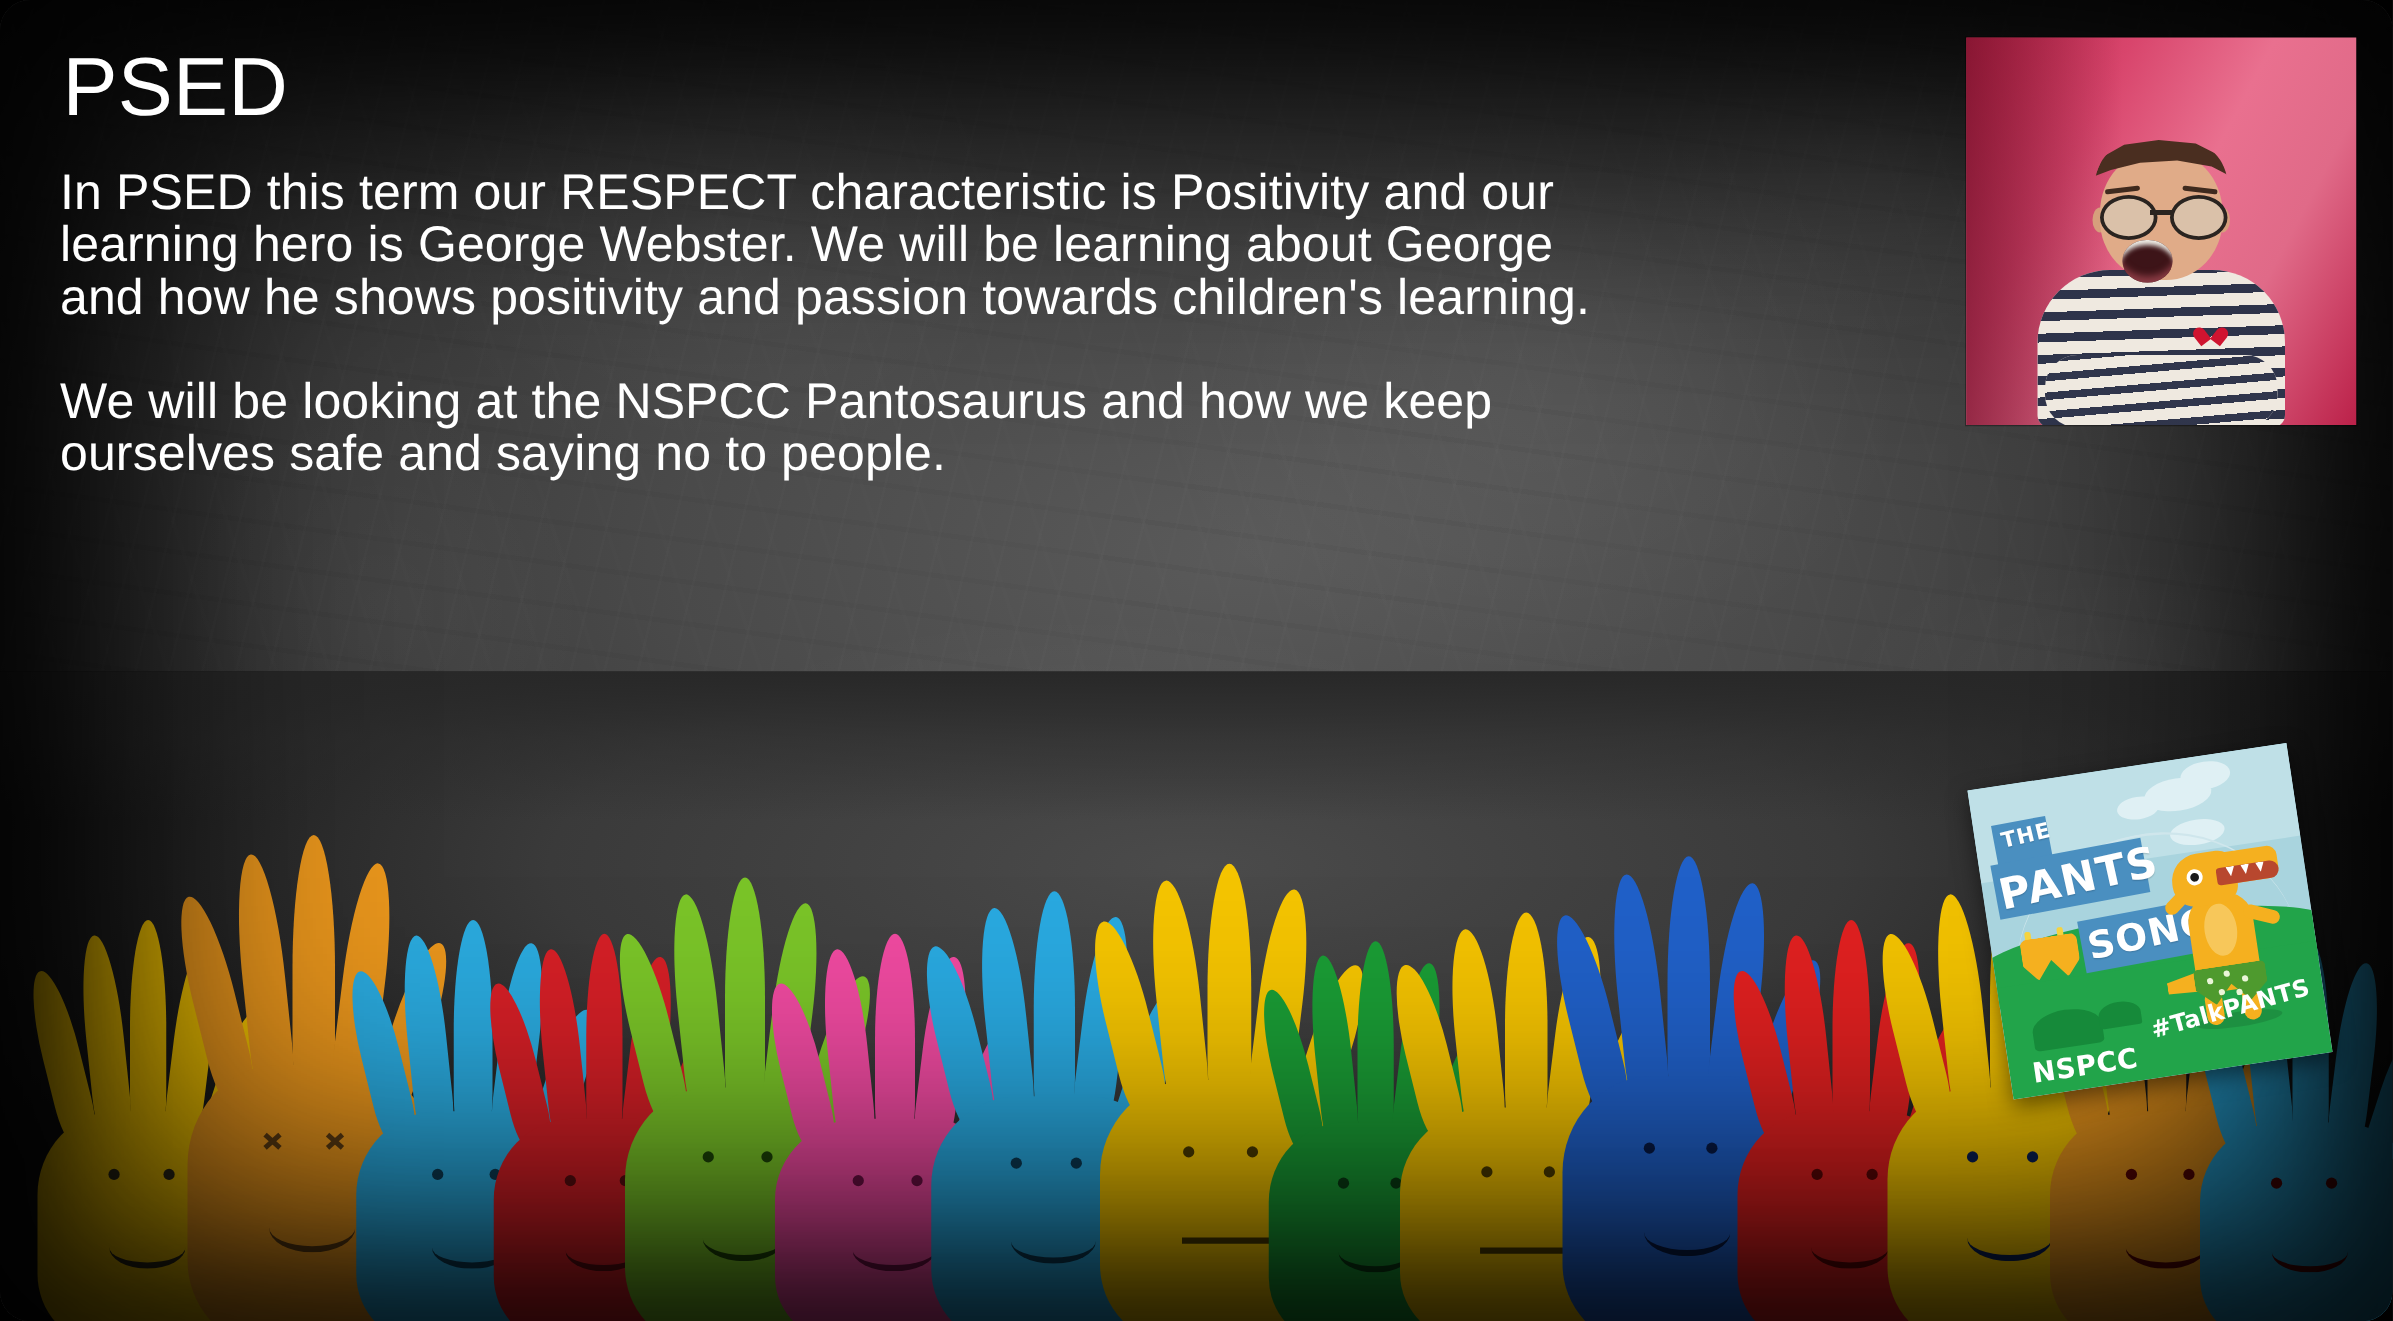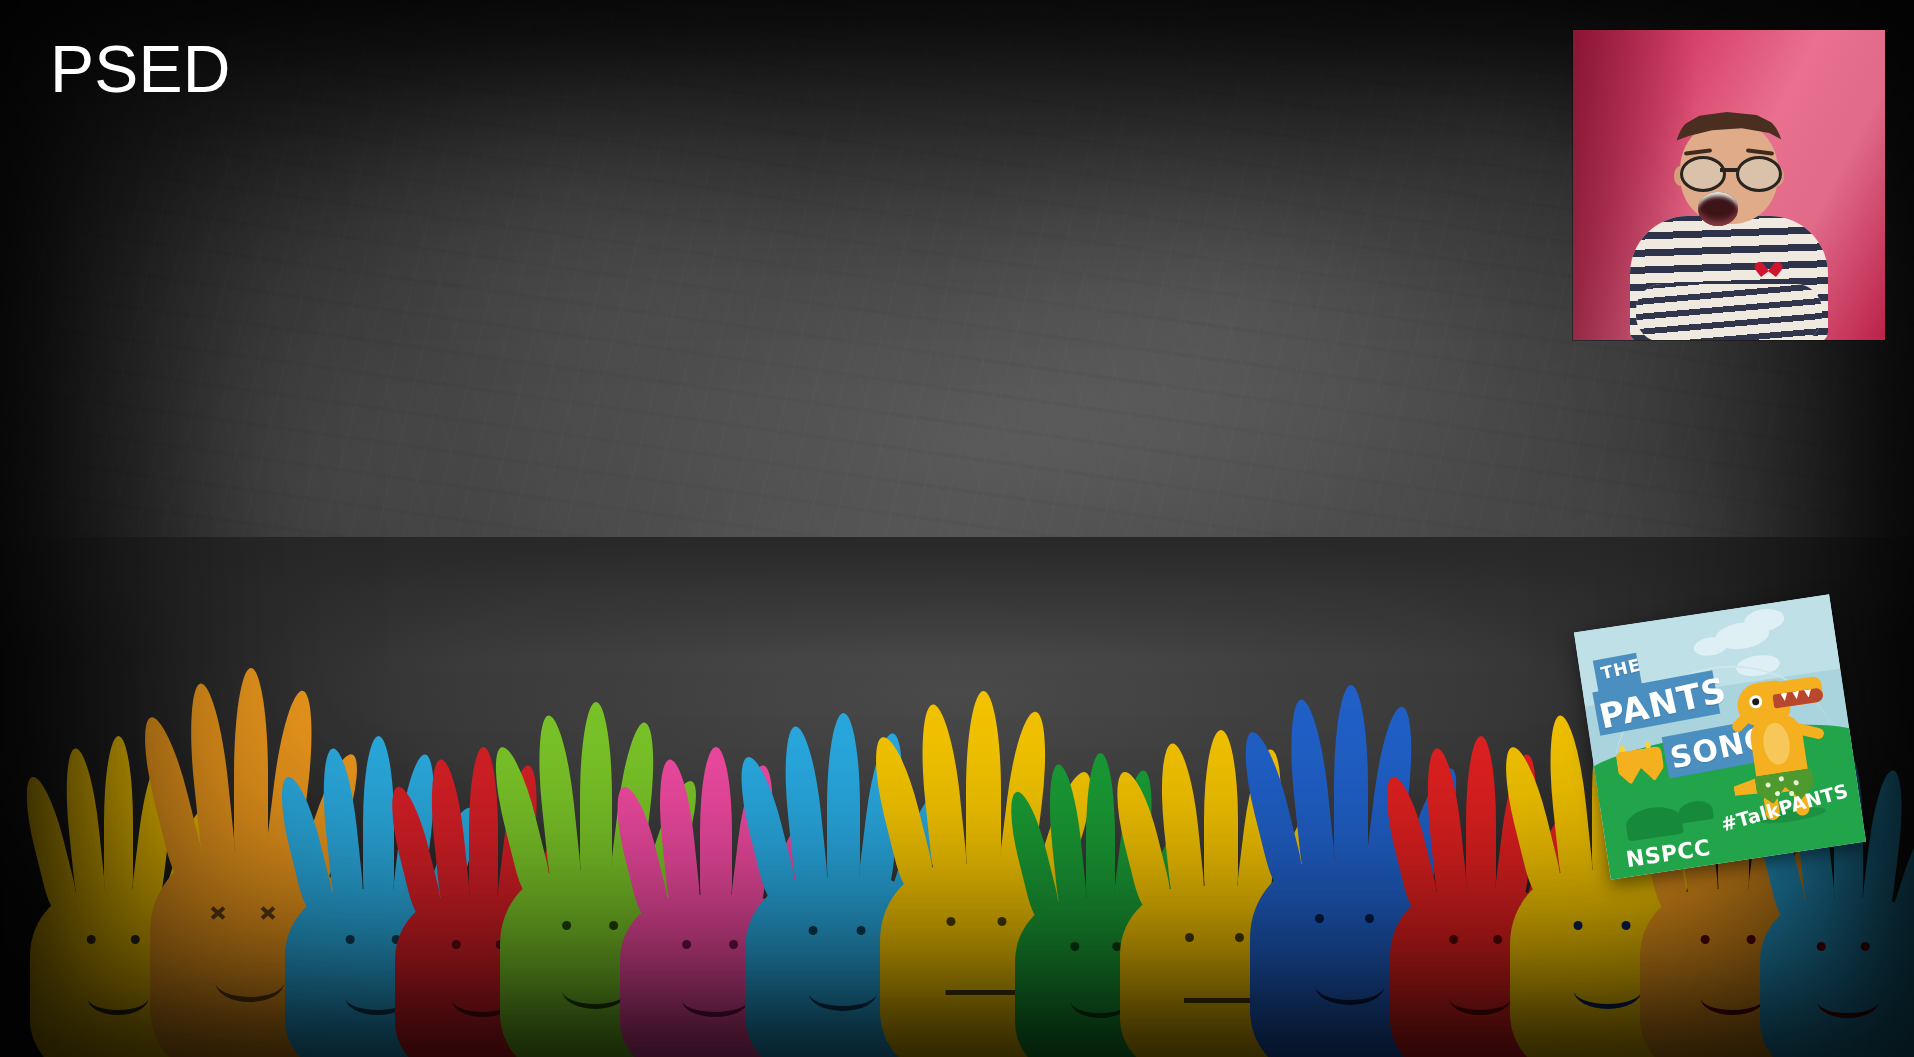--- a/index.html
+++ b/index.html
@@ -3,20 +3,21 @@
 <meta charset="utf-8">
 <style>
   html,body{margin:0;padding:0;background:#000;}
   body{font-family:"Liberation Sans",sans-serif;}
 
   .slide{
     position:relative;
     width:1914px;height:1057px;
     overflow:hidden;
     background:#2b2b2b;
+    border-radius:24px;
   }
 
   
   .bg-base{
     position:absolute;inset:0;
     background:
       radial-gradient(ellipse 70% 65% at 52% 42%, #5a5a5a 0%, #4a4a4a 34%, #3a3a3a 58%, #262626 78%, #151515 100%),
       linear-gradient(90deg,#101010 0%,#2e2e2e 14%,#3c3c3c 50%,#2b2b2b 86%,#0d0d0d 100%);
   }
   .bg-smudge{
@@ -398,21 +399,23 @@
         </div>
       </div>
     <div class="hands-fade"></div>
   </div>
 
   <div class="bg-vignette"></div>
 
   <div class="title">PSED</div>
 
   <div class="body-text">
+    <p>In PSED this term our RESPECT characteristic is Positivity and our learning hero is George Webster. We will be learning about George and how he shows positivity and passion towards children's learning.</p>
     <p class="spacer"></p>
+    <p>We will be looking at the NSPCC Pantosaurus and how we keep ourselves safe and saying no to people.</p>
     <p class="spacer"></p>
   </div>
 
   <div class="george">
     <div class="g-shadowL"></div>
     <div class="g-figure">
       <div class="g-neck"></div>
       <div class="g-body">
         <div class="g-stripes2"></div>
       </div>

